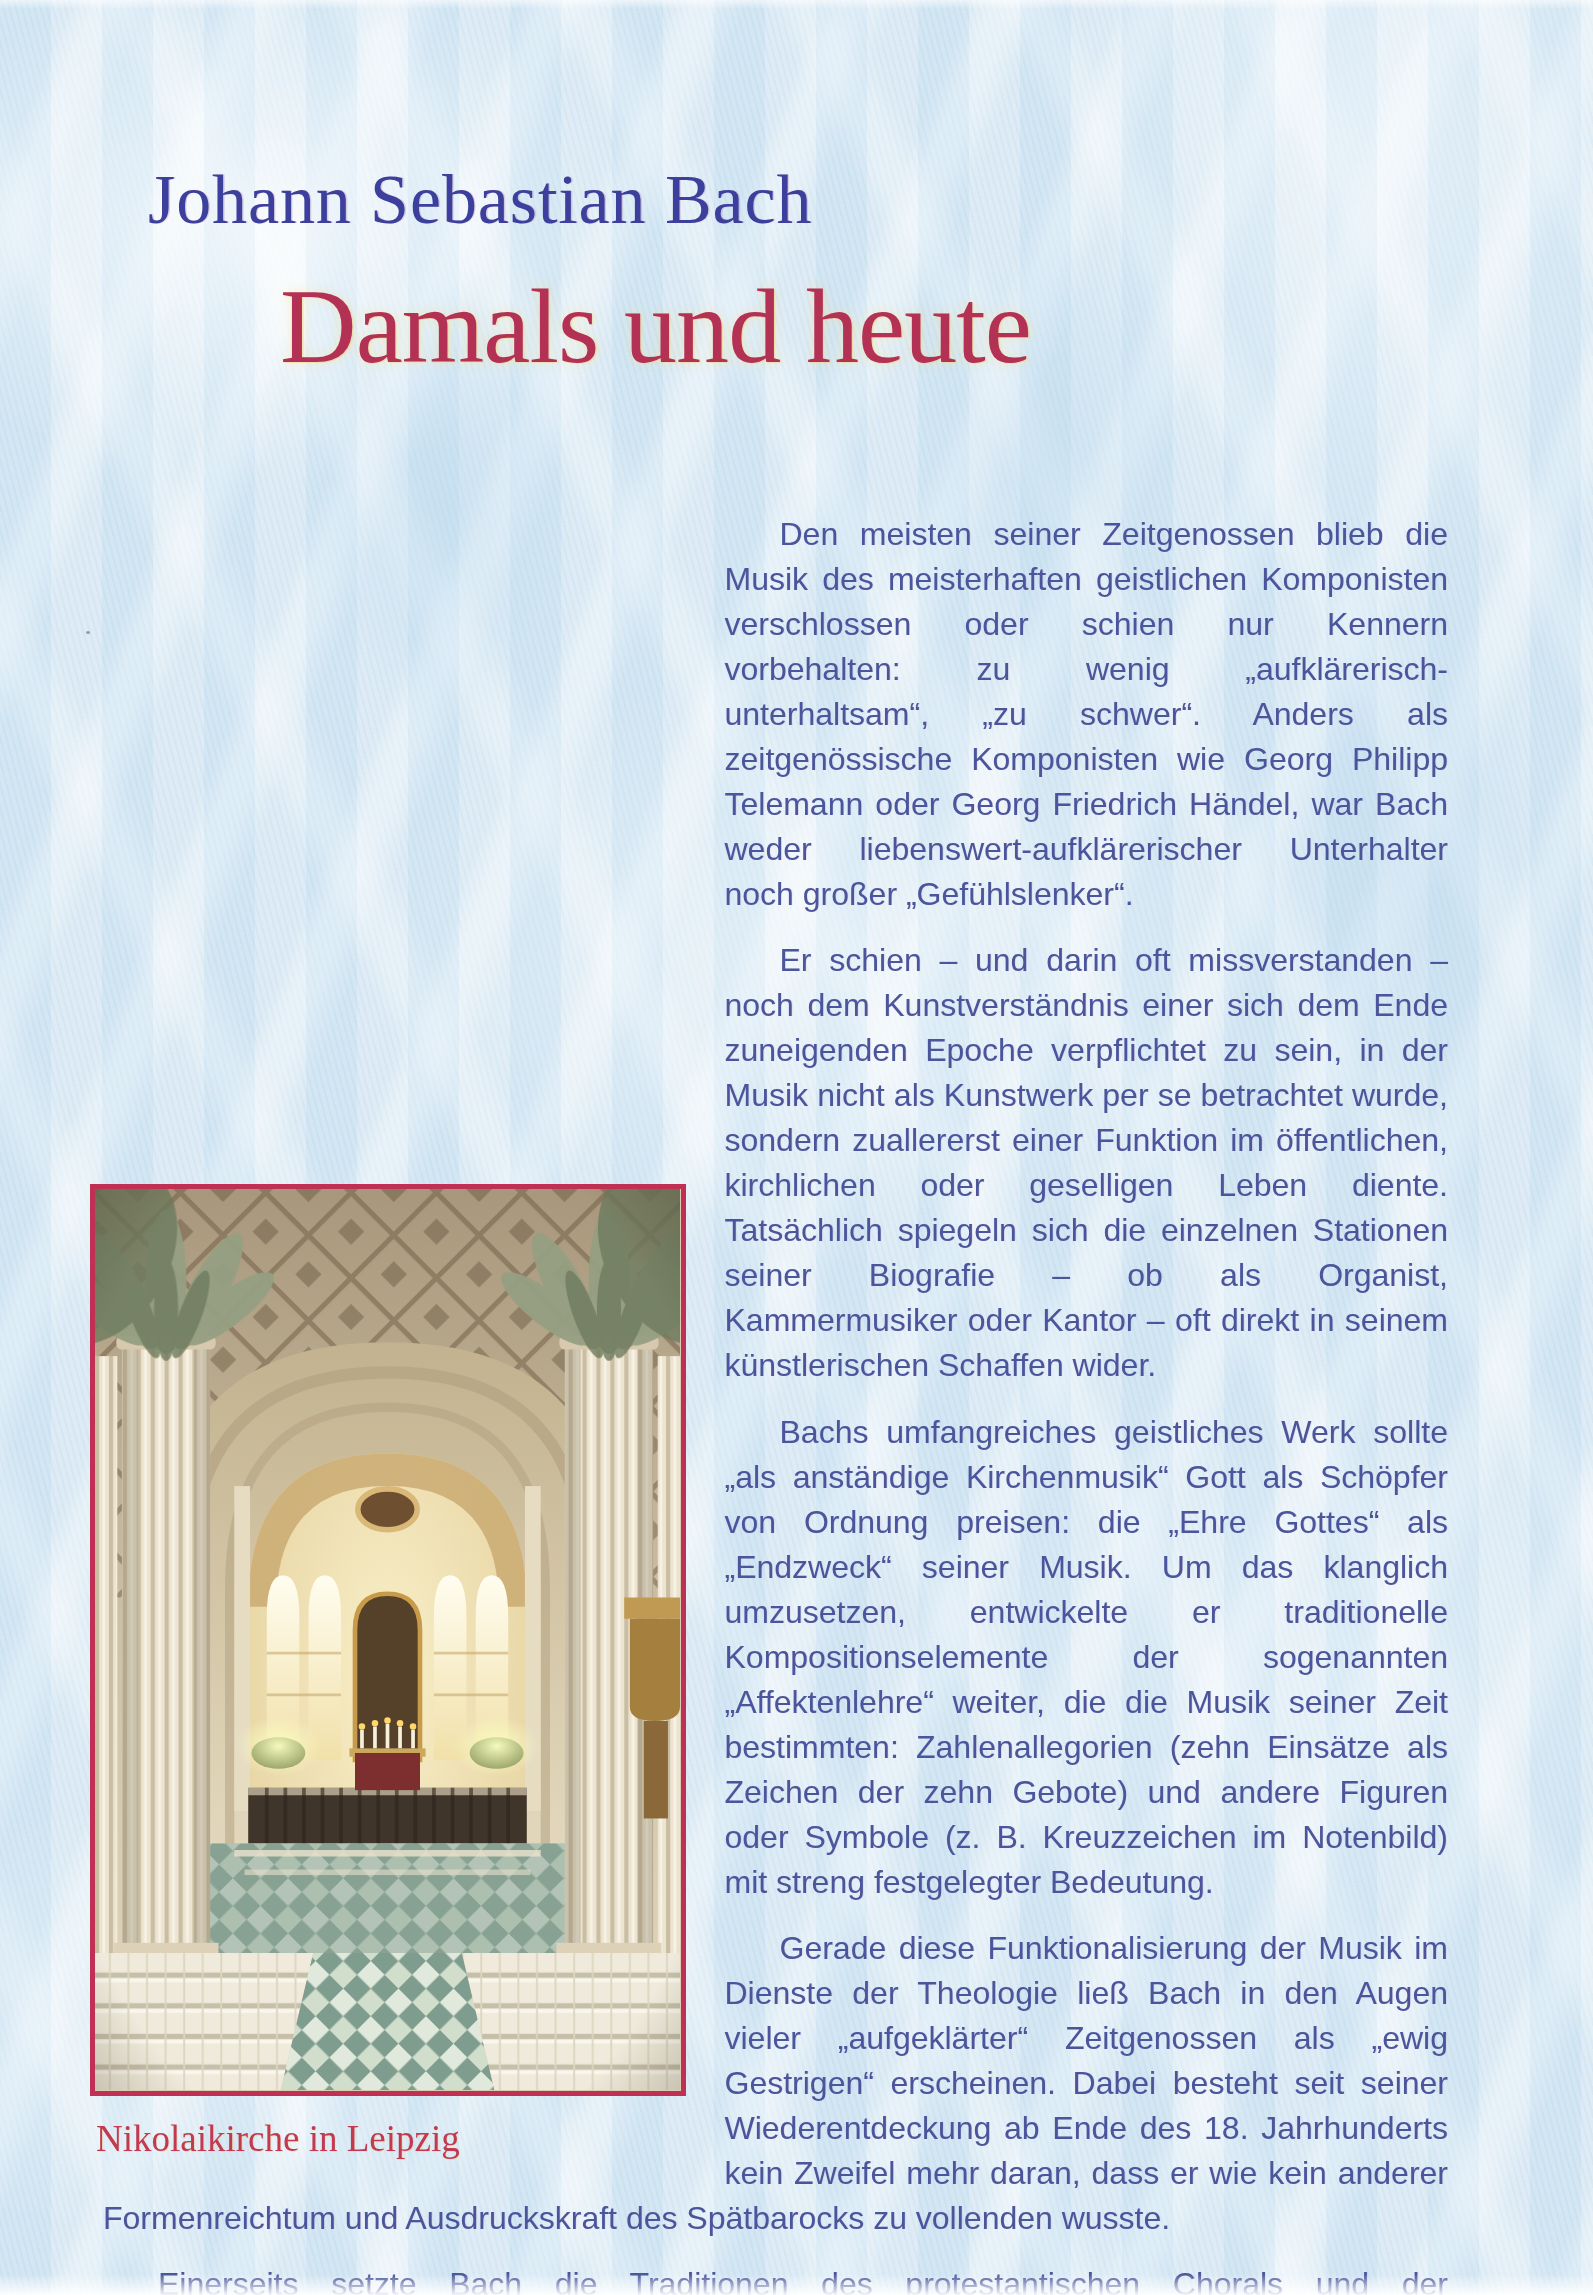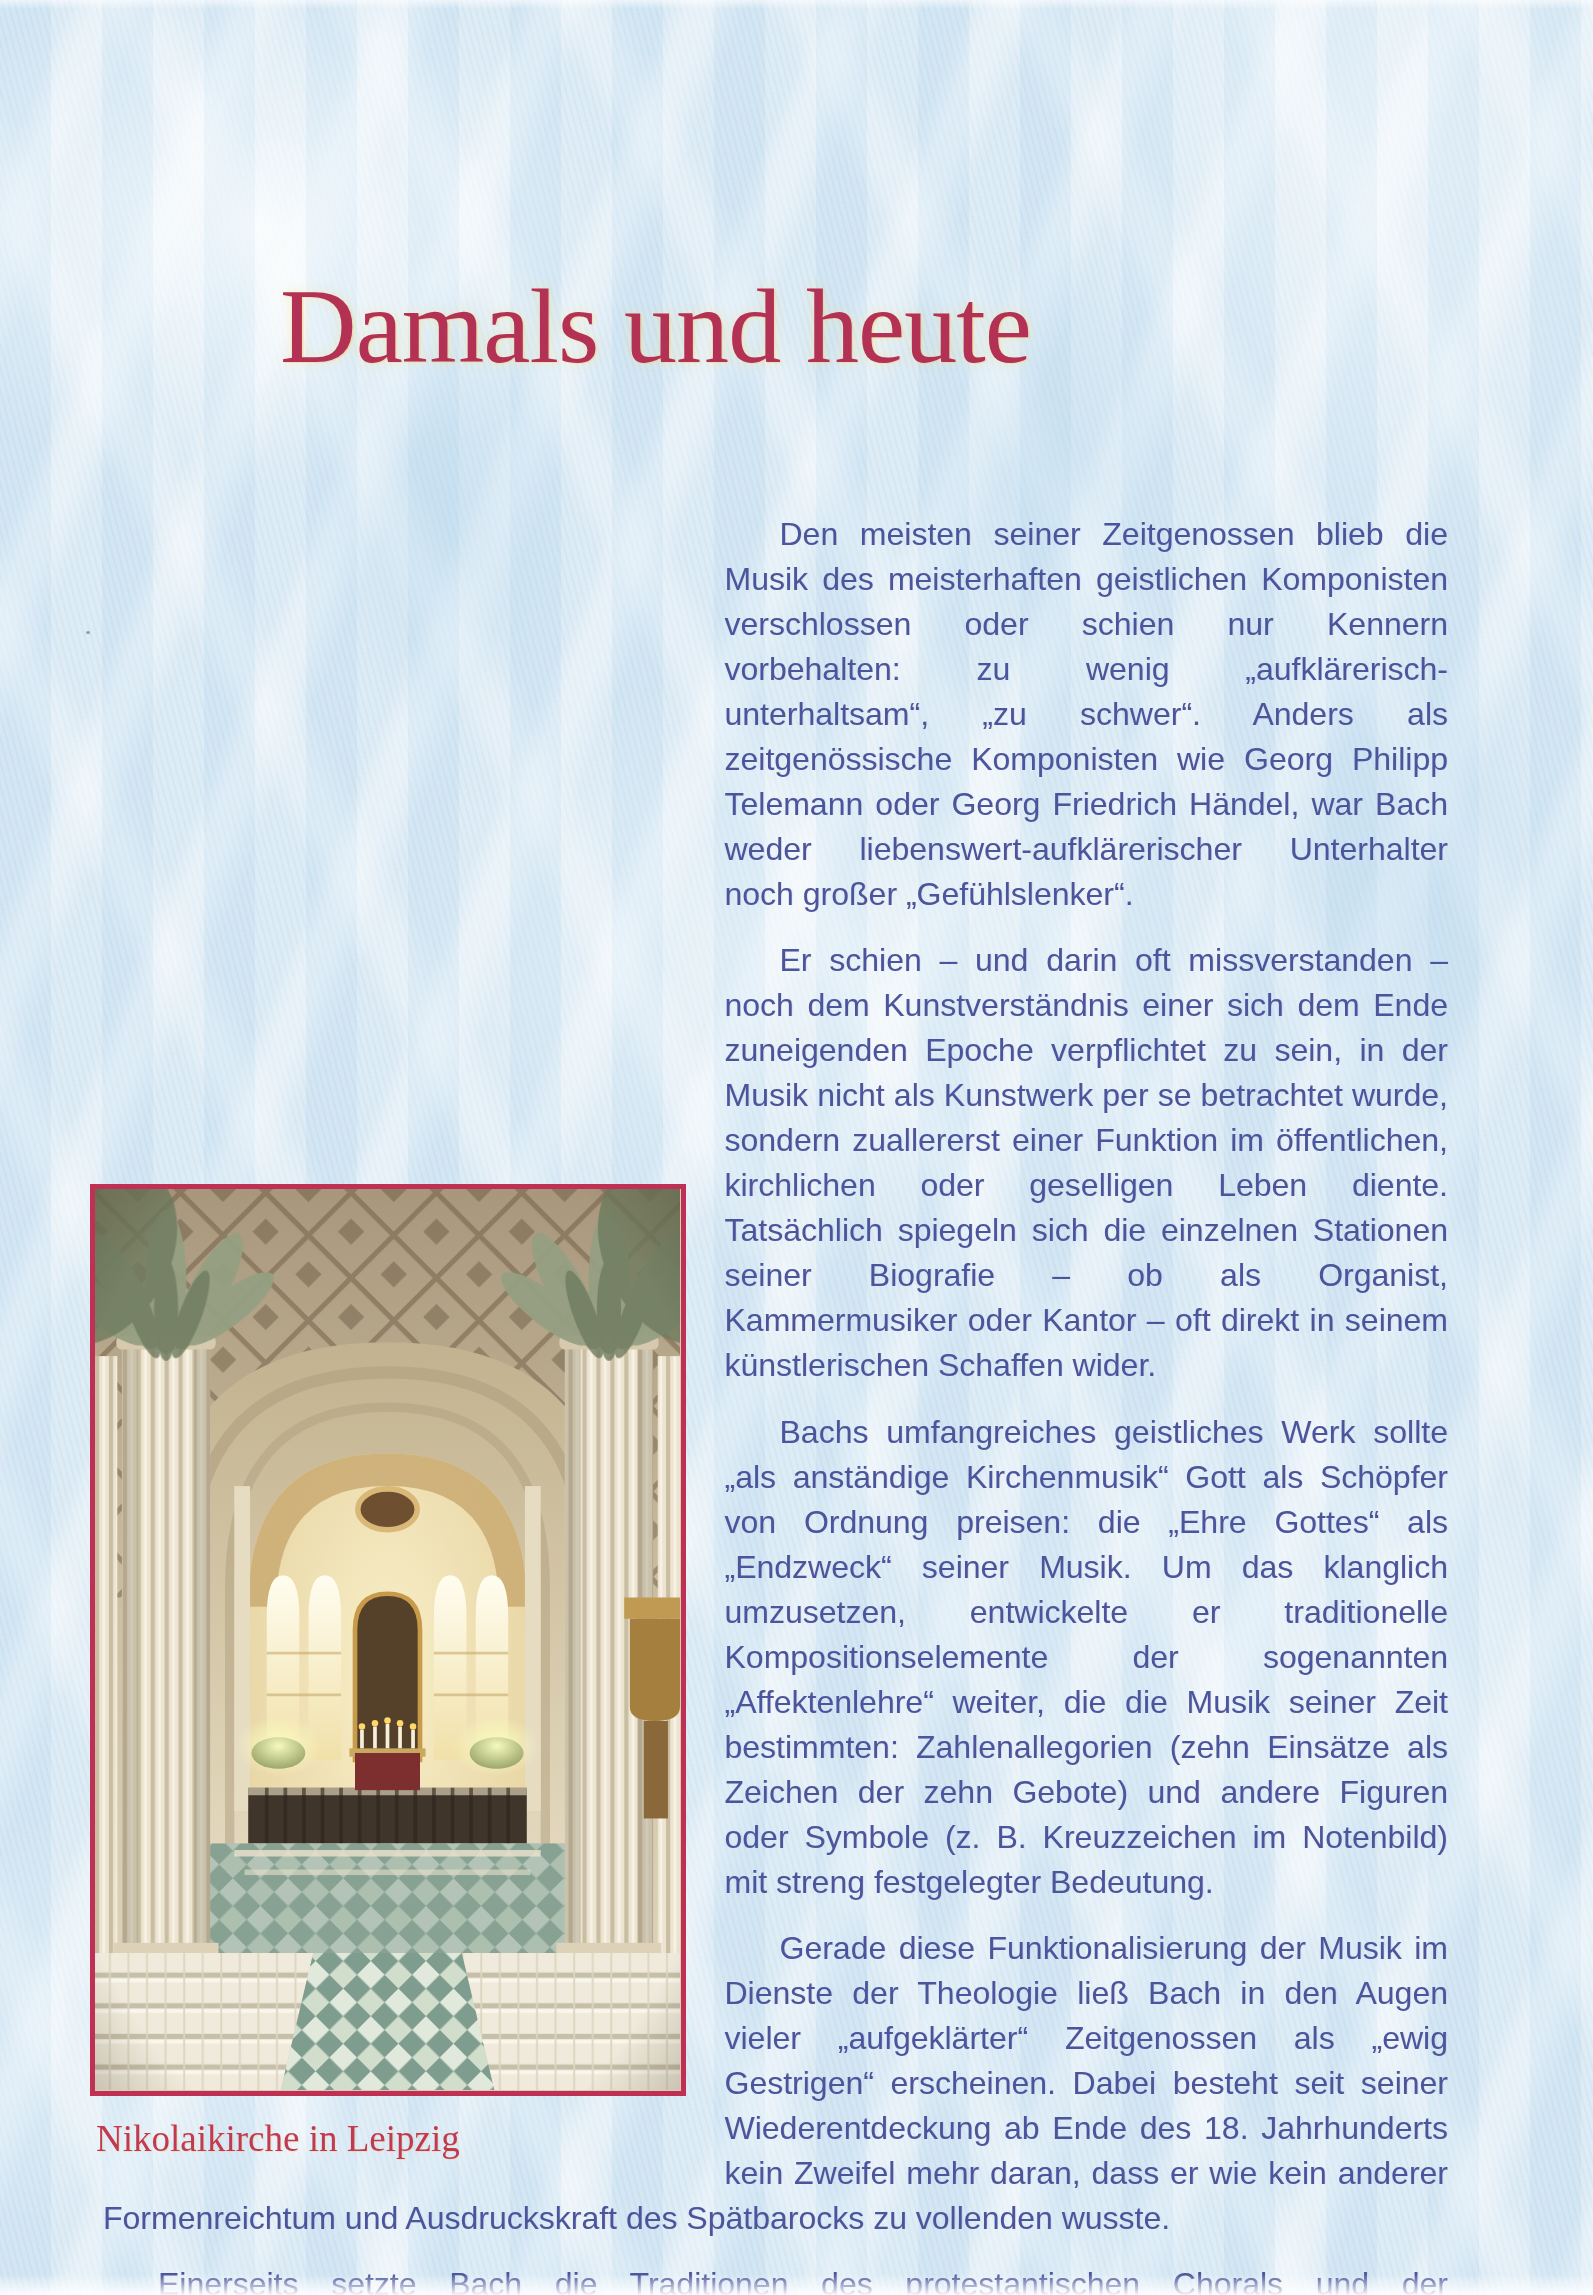--- a/index.html
+++ b/index.html
@@ -107,20 +107,21 @@
     pointer-events: none;
   }
 </style>
 </head>
 <body>
 
 <div class="page">
   <div class="watermark"></div>
   <div class="edge-fade-top"></div>
 
+  <h1 class="title">Johann Sebastian Bach</h1>
   <h2 class="subtitle">Damals und heute</h2>
 
   <div class="speck"></div>
 
   <div class="article">
 
     <figure class="photo-figure" style="margin-block-start:672px;">
       <div class="photo-frame">
         <svg viewBox="0 0 1260 1941" preserveAspectRatio="none" aria-hidden="true">
           <defs>

